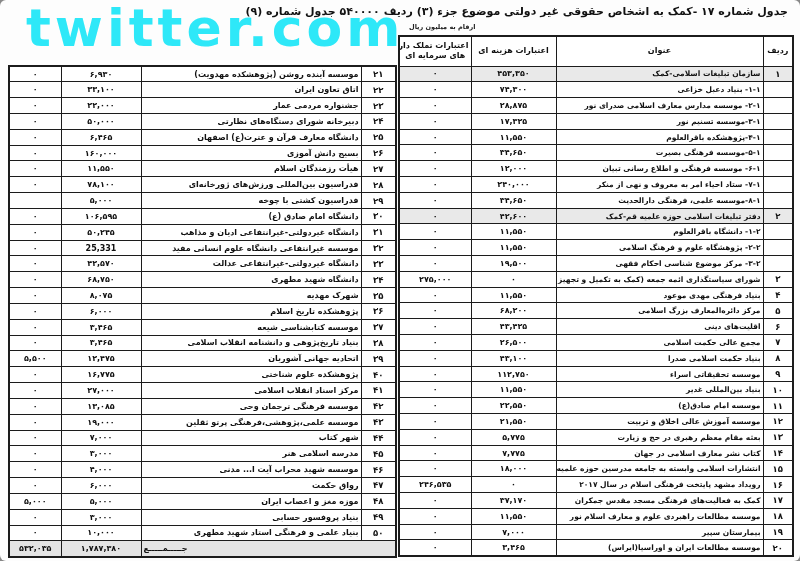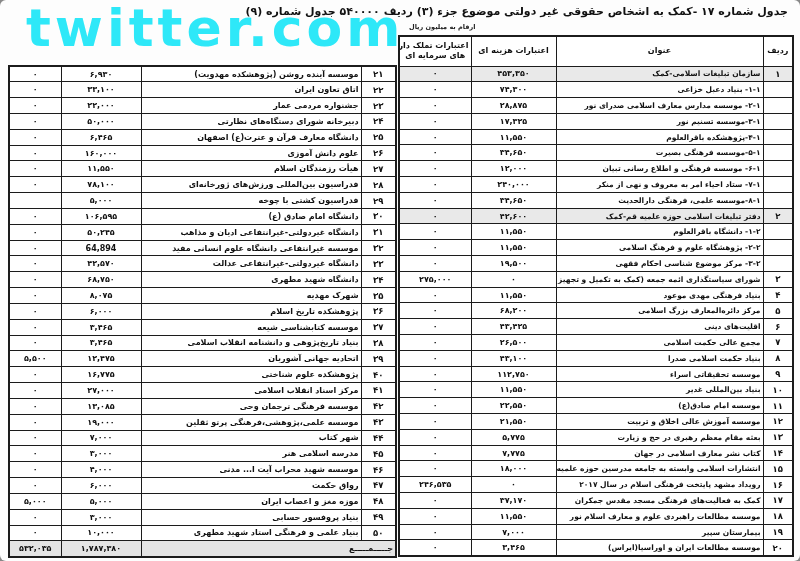--- a/index.html
+++ b/index.html
@@ -22,21 +22,21 @@
   .right-tbl tbody tr{height:15.8px;}
   .left-tbl tbody tr{height:15.84px;}
   th{font-size:8px;font-weight:bold;text-align:center;line-height:1.25;}
   td.no{font-size:8.5px;font-weight:bold;text-align:center;}
   td.num{font-size:8px;font-weight:bold;text-align:center;}
   td.title-cell{font-size:8px;text-align:right;font-weight:bold;}
   .right-tbl td.title-cell{font-size:7.5px;}
   tr.main td{background:#e9e9e9;}
   tr.main td.title-cell{text-align:right;}
   tr.total td{background:#e4e4e4;text-align:center;}
-  tr.total td.title-cell{text-align:right;letter-spacing:1px;}
+  tr.total td.title-cell{text-align:left;letter-spacing:1px;}
 </style>
 </head>
 <body>
 
 <div class="page">
 
   <div class="watermark">twitter.com</div>
 
   <div class="doc-title">جدول شماره ۱۷ -کمک به اشخاص حقوقی غیر دولتی  موضوع جزء (۳) ردیف ۵۴۰۰۰۰ جدول شماره (۹)</div>
 
@@ -283,21 +283,21 @@
           <td class="num">۰</td>
         </tr>
         <tr class="normal">
           <td class="no">۲۵</td>
           <td class="title-cell">دانشگاه معارف قرآن و عترت(ع) اصفهان</td>
           <td class="num">۶,۴۶۵</td>
           <td class="num">۰</td>
         </tr>
         <tr class="normal">
           <td class="no">۲۶</td>
-          <td class="title-cell">علوم دانش آموزی</td>
+          <td class="title-cell">بسیج دانش آموزی</td>
           <td class="num">۱۶۰,۰۰۰</td>
           <td class="num">۰</td>
         </tr>
         <tr class="normal">
           <td class="no">۲۷</td>
           <td class="title-cell">هیأت رزمندگان اسلام</td>
           <td class="num">۱۱,۵۵۰</td>
           <td class="num">۰</td>
         </tr>
         <tr class="normal">
@@ -320,21 +320,21 @@
         </tr>
         <tr class="normal">
           <td class="no">۳۱</td>
           <td class="title-cell">دانشگاه غیردولتی-غیرانتفاعی ادیان و مذاهب</td>
           <td class="num">۵۰,۲۴۵</td>
           <td class="num">۰</td>
         </tr>
         <tr class="normal">
           <td class="no">۳۲</td>
           <td class="title-cell">موسسه غیرانتفاعی دانشگاه علوم انسانی مفید</td>
-          <td class="num">64,894</td>
+          <td class="num">25,331</td>
           <td class="num">۰</td>
         </tr>
         <tr class="normal">
           <td class="no">۳۳</td>
           <td class="title-cell">دانشگاه غیردولتی-غیرانتفاعی عدالت</td>
           <td class="num">۴۲,۵۷۰</td>
           <td class="num">۰</td>
         </tr>
         <tr class="normal">
           <td class="no">۳۴</td>

